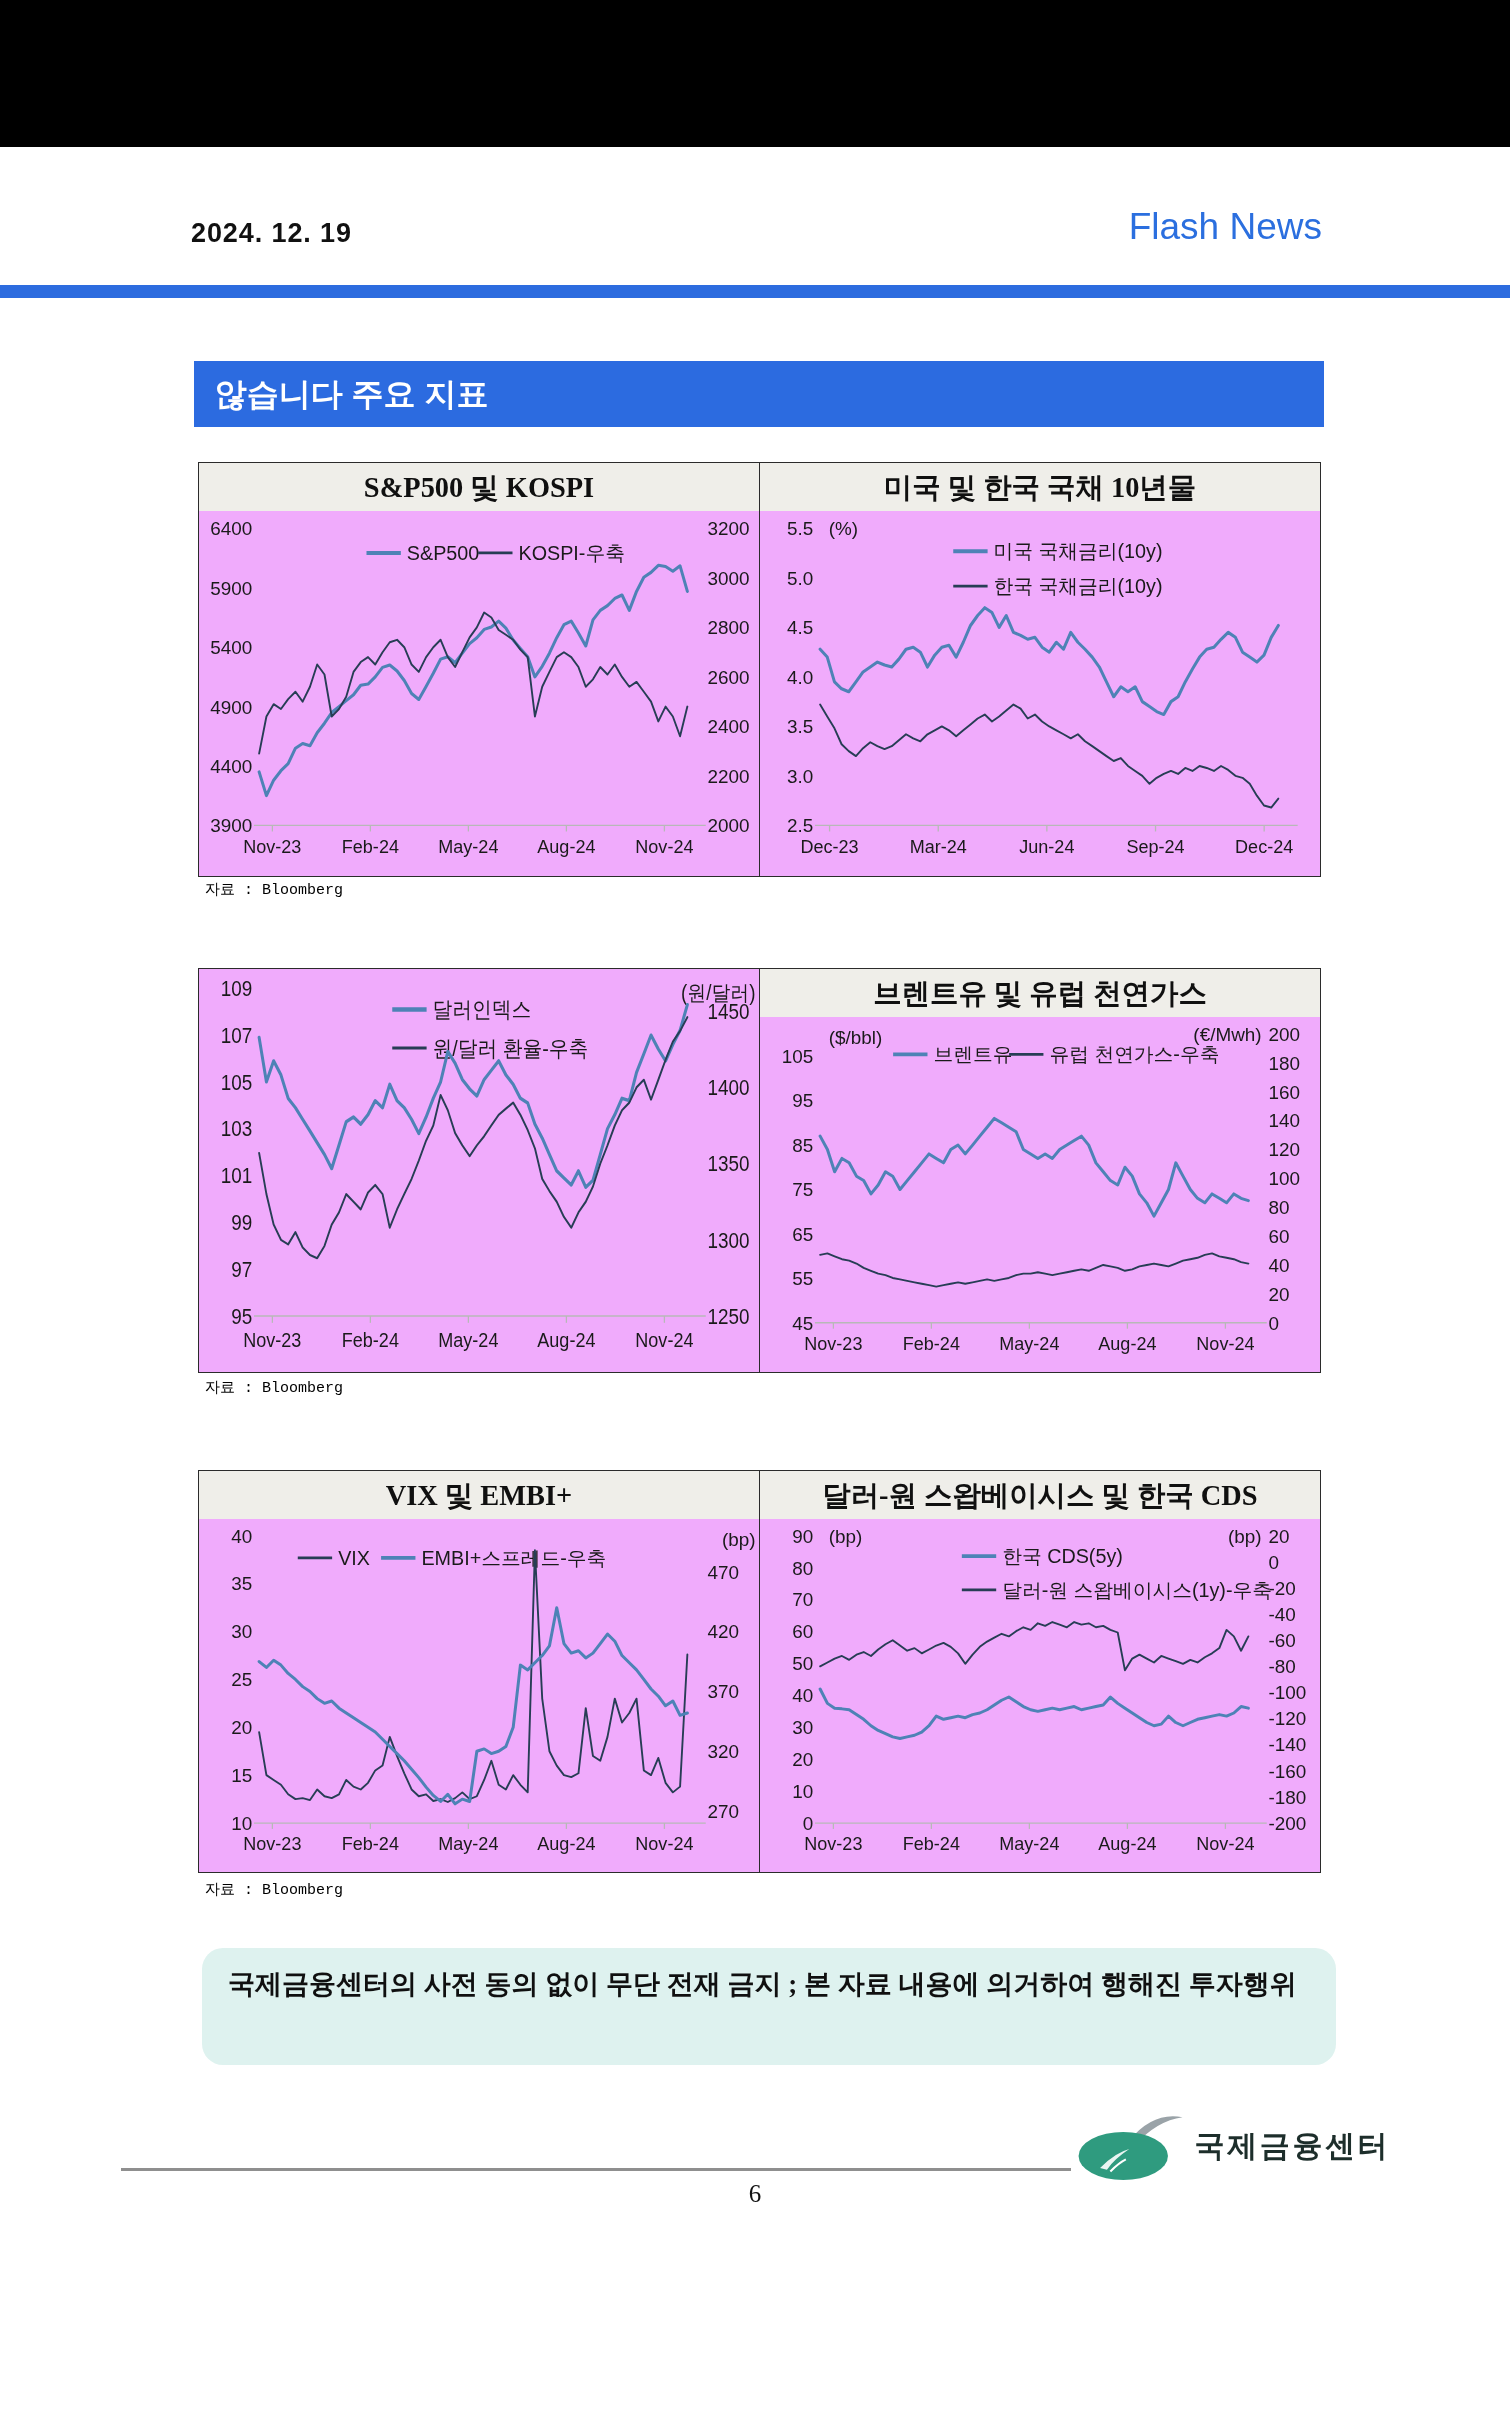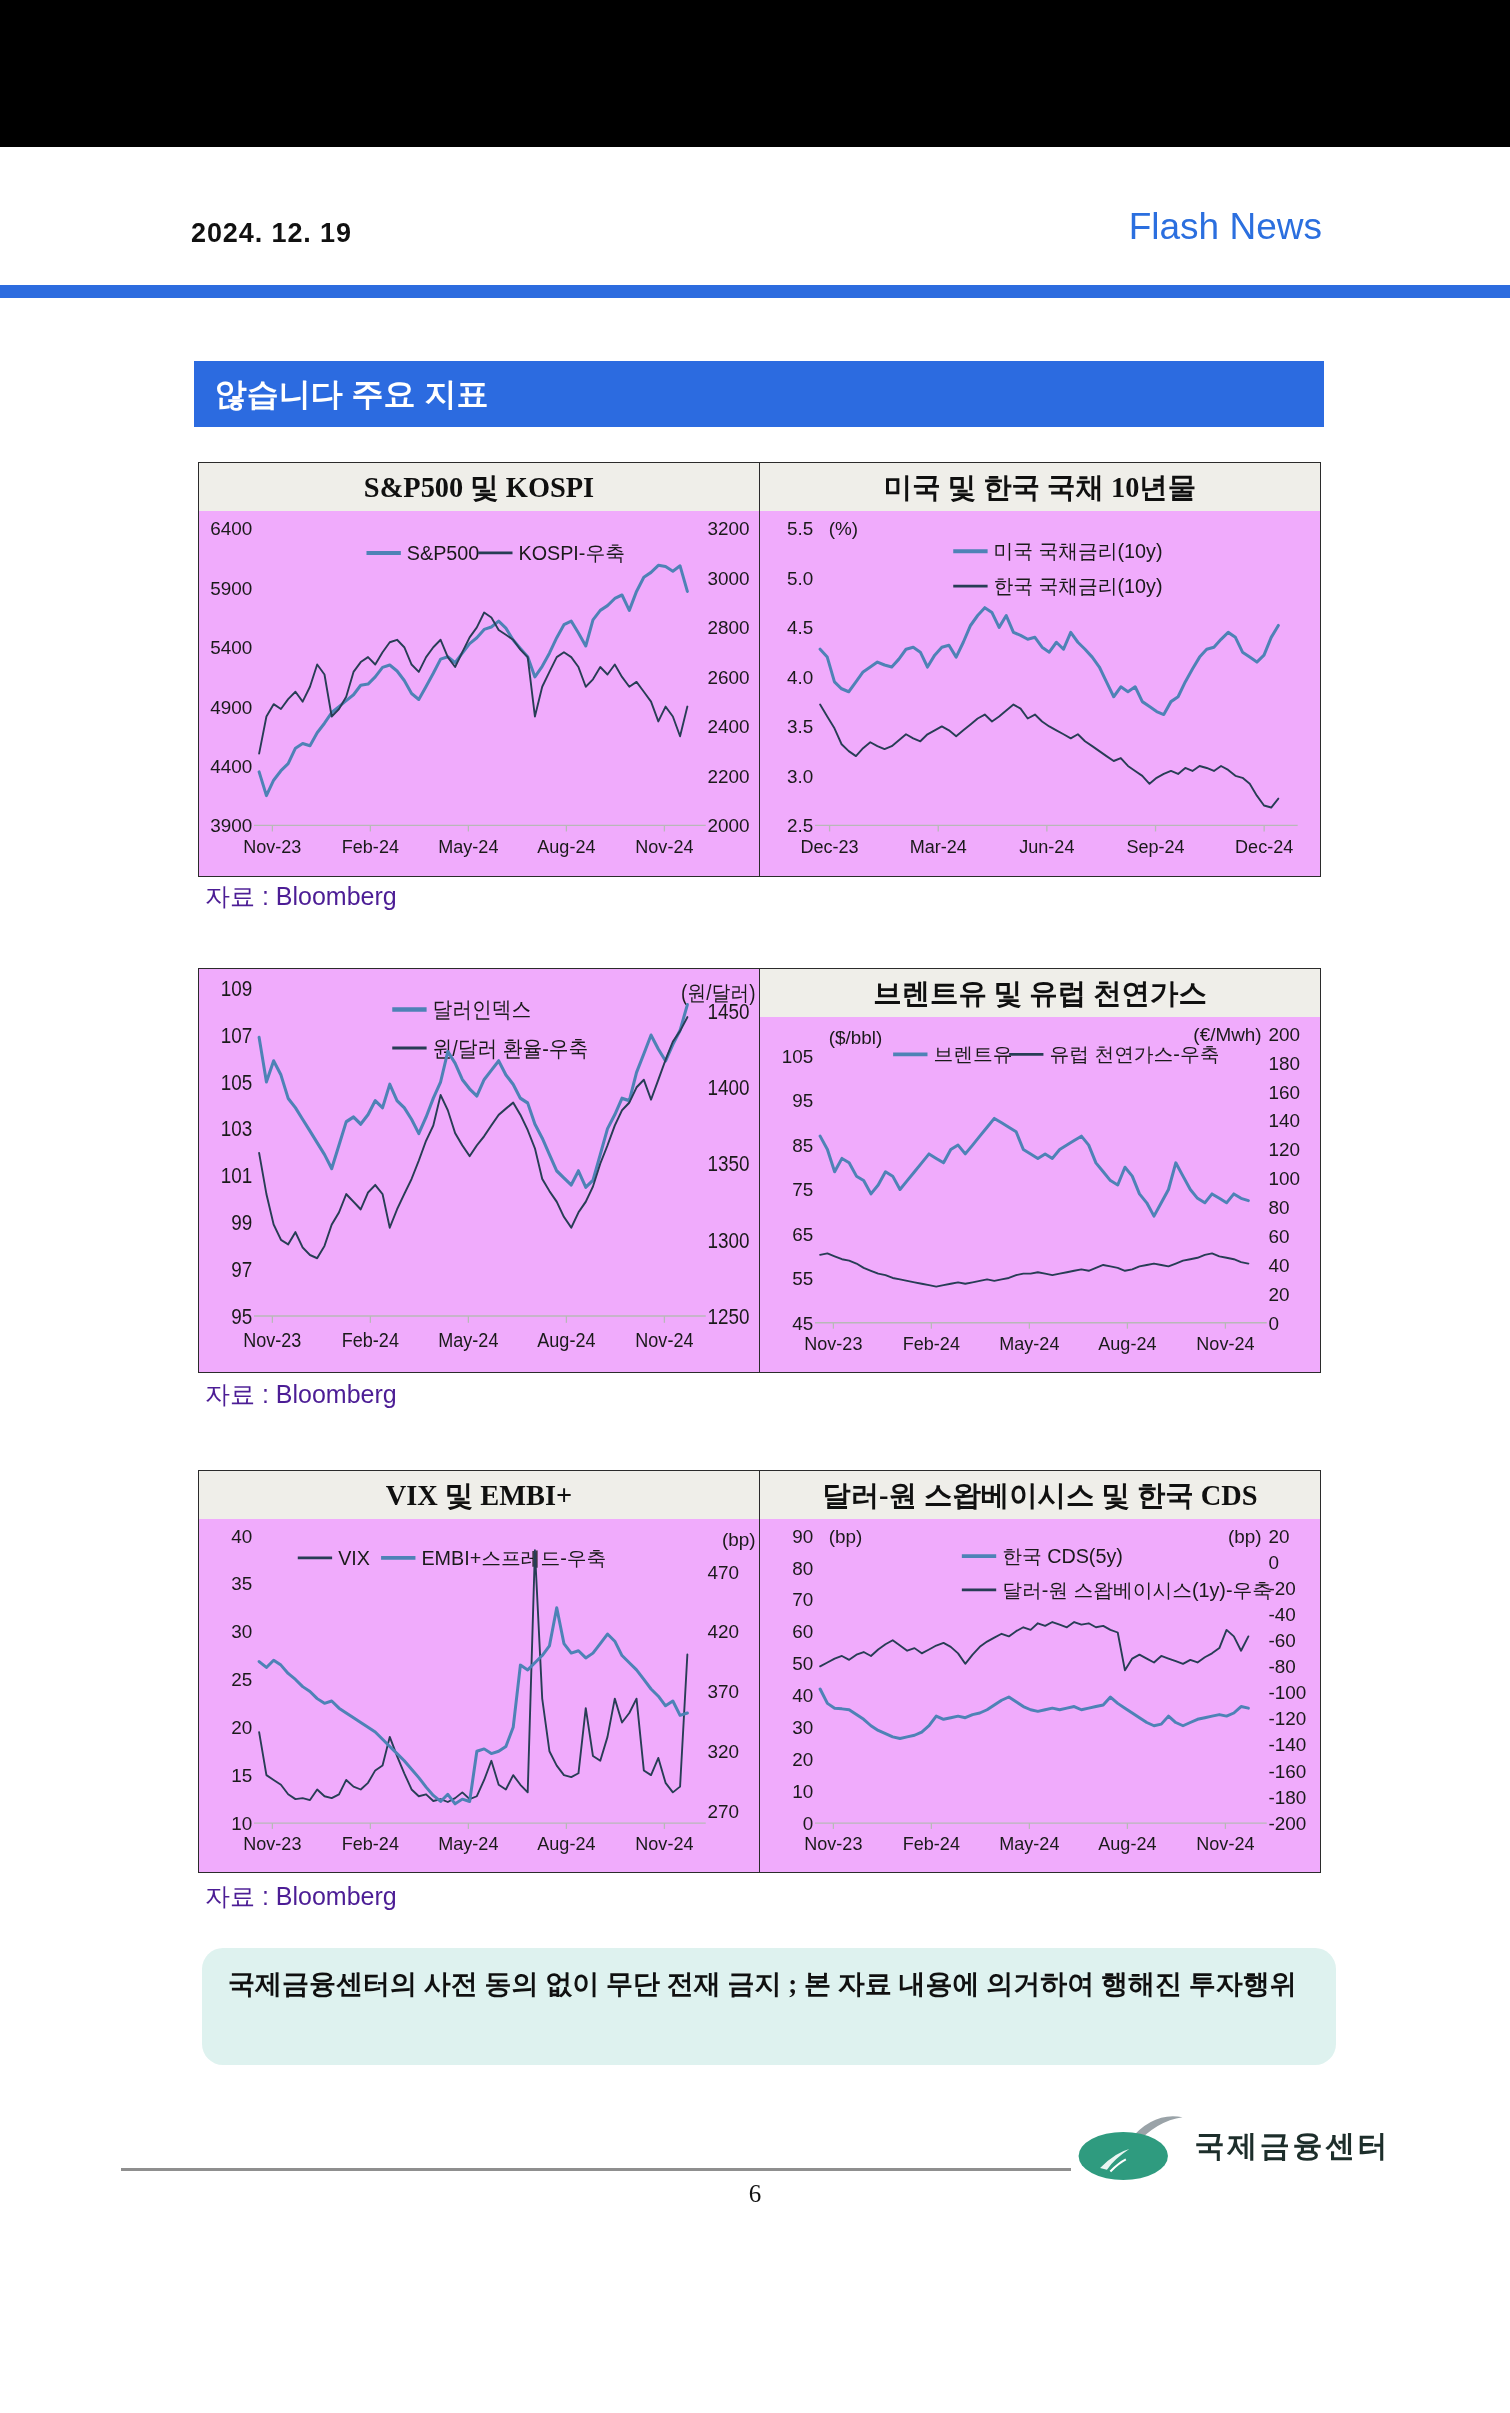--- a/index.html
+++ b/index.html
@@ -17,21 +17,21 @@
   .chart-row{left:198px;width:1121px;border:1.7px solid #2b2b2b;display:flex;background:#f0abfc;}
   .row1{top:315px;height:413px;}
   .row2{top:821px;height:403px;}
   .row3{top:1323px;height:401px;}
   .panel{width:560px;display:flex;flex-direction:column;}
   .panel.first{border-right:1.7px solid #2b2b2b;}
   .panel-title{height:48px;background:#efeee9;text-align:center;line-height:50px;
     font-family:"Liberation Serif","DejaVu Serif",serif;font-size:28.4px;font-weight:bold;color:#101010;}
   .panel-body{flex:1;position:relative;}
   .panel-body svg{position:absolute;left:0;top:0;width:100%;height:100%;}
-  .source{left:205px;font-family:Liberation Sans, sans-serif;font-size:25px;color:#4c1d95;}
+  .source{left:205px;font-family:Liberation Mono, monospace;font-size:15px;color:#000000;}
   .src1{top:733px;} .src2{top:1231px;} .src3{top:1733px;}
   .disclaimer{left:202px;top:1801px;width:1134px;height:117px;background:#def2ef;border-radius:21px;
     font-family:"Liberation Serif","DejaVu Serif",serif;font-size:27px;font-weight:600;color:#101010;
     padding:13.8px 0 0 26px;box-sizing:border-box;line-height:45px;}
   .disclaimer a{color:#2222cc;text-decoration:underline;}
   .footline{left:121px;top:2021px;width:950px;height:2.6px;background:#8f8f8f;}
   .logo{left:1076px;top:1964px;display:flex;align-items:center;gap:8.6px;}
   .logo-text{font-size:30px;font-weight:bold;color:#1d2e2b;letter-spacing:2.6px;text-align:right;}
   .pagenum{left:0;top:2033px;width:1510px;text-align:center;
     font-family:"Liberation Serif","DejaVu Serif",serif;font-size:25px;color:#111;}

